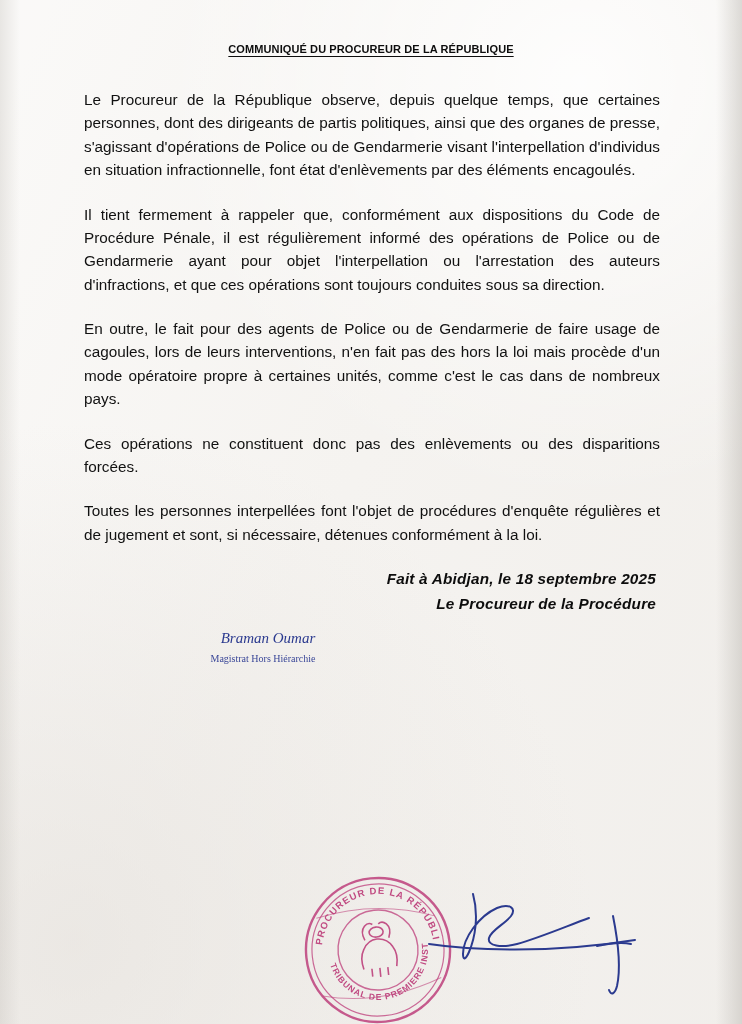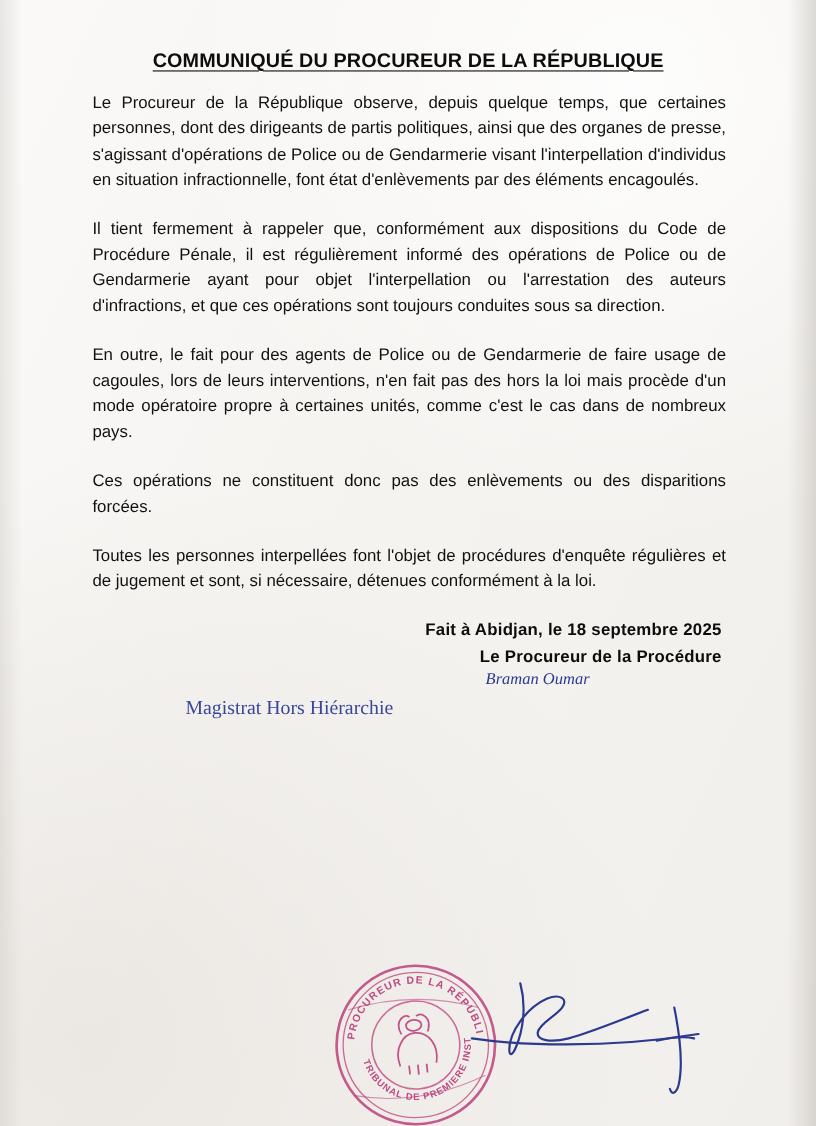--- a/index.html
+++ b/index.html
@@ -34,65 +34,67 @@
     position: absolute;
     left: 0; top: 0;
     width: 742px;
   }
   .title-block {
     text-align: center;
     margin-top: 42px;
     padding: 0 48px;
   }
   .title-line {
-    font-size: 18px;
+    font-size: 11px;
     font-weight: bold;
     letter-spacing: 0.1px;
     line-height: 1.45;
     text-decoration: underline;
     text-underline-offset: 3px;
     text-decoration-thickness: 1.4px;
     display: block;
   }
   .body-block {
     padding: 0 82px 0 84px;
-    margin-top: 14px;
+    margin-top: 30px;
   }
   p.para {
     margin: 0 0 21px 0;
     font-size: 15.3px;
     line-height: 1.53;
     text-align: justify;
     text-justify: inter-word;
     color: #111;
   }
   .sign-block {
     margin-top: 4px;
     padding-right: 86px;
     text-align: right;
   }
   .sign-line {
     font-size: 15.3px;
     font-weight: bold;
     line-height: 1.6;
     display: block;
     letter-spacing: 0.2px;
+    font-style: italic;
   }
   .sign-name {
+    margin-top: 14px;
     display: block;
     font-size: 15px;
     color: #2b3a8f;
     font-family: "Liberation Serif", serif;
     font-style: italic;
-    text-align: right;
+    text-align: center;
     padding-right: 120px;
   }
   .sign-role {
     display: block;
-    font-size: 18px;
+    font-size: 10px;
     color: #3a4798;
     font-family: "Liberation Serif", serif;
     text-align: center;
     padding-right: 130px;
     margin-top: 6px;
   }
   
   .stamp {
     position: absolute;
     left: 300px;

